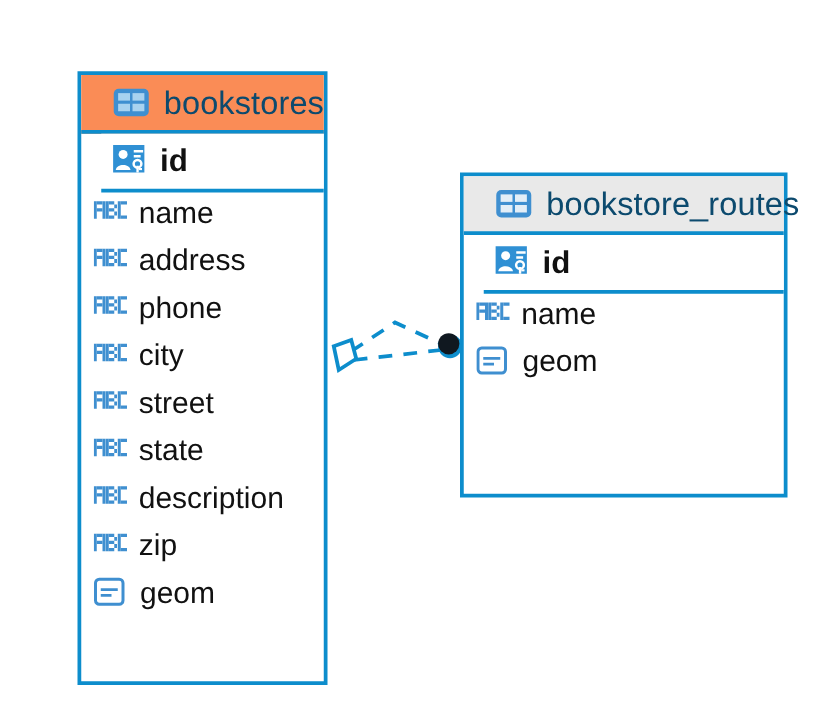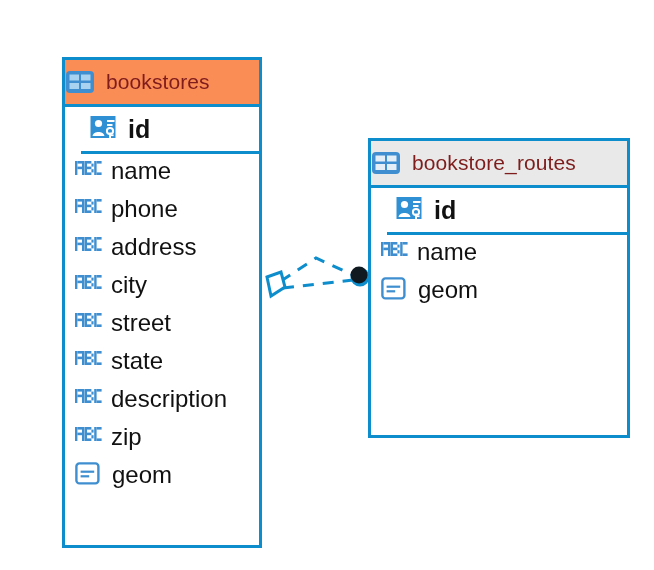--- a/index.html
+++ b/index.html
@@ -14,24 +14,24 @@
   .table-box{
     position:absolute;
     box-sizing:border-box;
     border:3px solid #0d8dcc;
     background:#ffffff;
   }
   .tbl-header{
     box-sizing:border-box;
     height:47px;
     display:flex;align-items:center;
-    padding-left:0;
+    padding-left:25px;
     border-bottom:3px solid #0d8dcc;
-    font-size:21px;
-    color:#7f1d1d;
+    font-size:26px;
+    color:#0c4a6e;
     letter-spacing:0.1px;
     white-space:nowrap;
   }
   .tbl-header.orange{background:#fa8c56;}
   .tbl-header.grey{background:#e9e9e9;}
 
   .pk-row{
     box-sizing:border-box;
     height:47px;
     display:flex;align-items:center;
@@ -141,43 +141,43 @@
               <rect x="16.4" y="6.6" width="2.2" height="3"></rect>
                 <rect x="12" y="9.6" width="4.4" height="2.6"></rect>
               <rect x="16.4" y="12.2" width="2.2" height="3.2"></rect>
                 <rect x="12" y="15.4" width="4.4" height="2.6"></rect>
               <rect x="19.2" y="4" width="2.4" height="14"></rect>
                 <rect x="21.6" y="4" width="5" height="2.6"></rect>
               <rect x="21.6" y="15.4" width="5" height="2.6"></rect>
             </g>
           </svg>
         </span>
+        <span class="lbl">address</span>
+      </div>
+      <div class="field-row">
+        <span class="ico ico-abc">
+          <svg viewBox="0 0 27 22" width="27" height="22">
+            <g fill="#3f8fd0">
+              <rect x="0" y="4" width="2.4" height="14"></rect>
+                <rect x="2.4" y="4" width="4.6" height="2.6"></rect>
+              <rect x="7" y="4" width="2.4" height="14"></rect>
+                <rect x="2.4" y="9.6" width="4.6" height="2.6"></rect>
+              <rect x="9.6" y="4" width="2.4" height="14"></rect>
+                <rect x="12" y="4" width="4.4" height="2.6"></rect>
+              <rect x="16.4" y="6.6" width="2.2" height="3"></rect>
+                <rect x="12" y="9.6" width="4.4" height="2.6"></rect>
+              <rect x="16.4" y="12.2" width="2.2" height="3.2"></rect>
+                <rect x="12" y="15.4" width="4.4" height="2.6"></rect>
+              <rect x="19.2" y="4" width="2.4" height="14"></rect>
+                <rect x="21.6" y="4" width="5" height="2.6"></rect>
+              <rect x="21.6" y="15.4" width="5" height="2.6"></rect>
+            </g>
+          </svg>
+        </span>
         <span class="lbl">phone</span>
-      </div>
-      <div class="field-row">
-        <span class="ico ico-abc">
-          <svg viewBox="0 0 27 22" width="27" height="22">
-            <g fill="#3f8fd0">
-              <rect x="0" y="4" width="2.4" height="14"></rect>
-                <rect x="2.4" y="4" width="4.6" height="2.6"></rect>
-              <rect x="7" y="4" width="2.4" height="14"></rect>
-                <rect x="2.4" y="9.6" width="4.6" height="2.6"></rect>
-              <rect x="9.6" y="4" width="2.4" height="14"></rect>
-                <rect x="12" y="4" width="4.4" height="2.6"></rect>
-              <rect x="16.4" y="6.6" width="2.2" height="3"></rect>
-                <rect x="12" y="9.6" width="4.4" height="2.6"></rect>
-              <rect x="16.4" y="12.2" width="2.2" height="3.2"></rect>
-                <rect x="12" y="15.4" width="4.4" height="2.6"></rect>
-              <rect x="19.2" y="4" width="2.4" height="14"></rect>
-                <rect x="21.6" y="4" width="5" height="2.6"></rect>
-              <rect x="21.6" y="15.4" width="5" height="2.6"></rect>
-            </g>
-          </svg>
-        </span>
-        <span class="lbl">address</span>
       </div>
       <div class="field-row">
         <span class="ico ico-abc">
           <svg viewBox="0 0 27 22" width="27" height="22">
             <g fill="#3f8fd0">
               <rect x="0" y="4" width="2.4" height="14"></rect>
                 <rect x="2.4" y="4" width="4.6" height="2.6"></rect>
               <rect x="7" y="4" width="2.4" height="14"></rect>
                 <rect x="2.4" y="9.6" width="4.6" height="2.6"></rect>
               <rect x="9.6" y="4" width="2.4" height="14"></rect>
@@ -288,21 +288,21 @@
             <rect x="1.4" y="2.4" width="22" height="20" rx="3" ry="3" fill="#ffffff" stroke="#3f8fd0" stroke-width="2.4"></rect>
             <rect x="5.6" y="9.6" width="13.6" height="2.2" fill="#3f8fd0"></rect>
             <rect x="5.6" y="14.2" width="8.6" height="2.2" fill="#3f8fd0"></rect>
           </svg>
         </span>
         <span class="lbl">geom</span>
       </div>
     </div>
   </div>
 
-  <div class="table-box" style="left:368px;top:138px;width:262px;height:300px;">
+  <div class="table-box" style="left:368px;top:138px;width:262px;height:260px;">
 
     <div class="tbl-header grey">
       <span class="ico ico-tbl">
         <svg viewBox="0 0 30 24" width="30" height="24">
           <rect x="1" y="1" width="28" height="22" rx="4" ry="4" fill="#3f8fd0"></rect>
           <rect x="4.5" y="4.5" width="9.5" height="6" fill="#e3eef7"></rect>
           <rect x="16" y="4.5" width="9.5" height="6" fill="#e3eef7"></rect>
           <rect x="4.5" y="13" width="9.5" height="6" fill="#e3eef7"></rect>
           <rect x="16" y="13" width="9.5" height="6" fill="#e3eef7"></rect>
         </svg>

